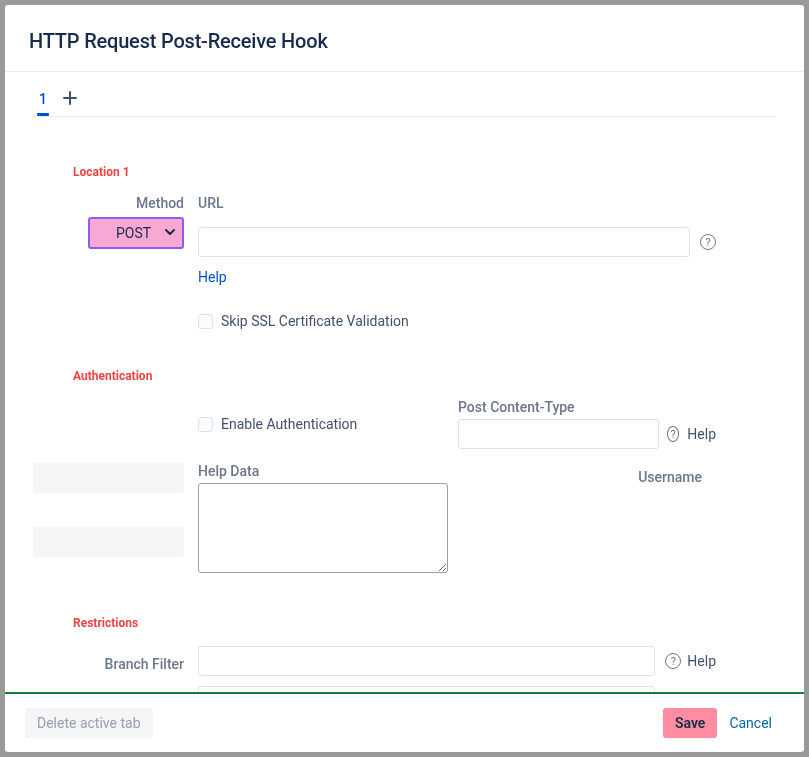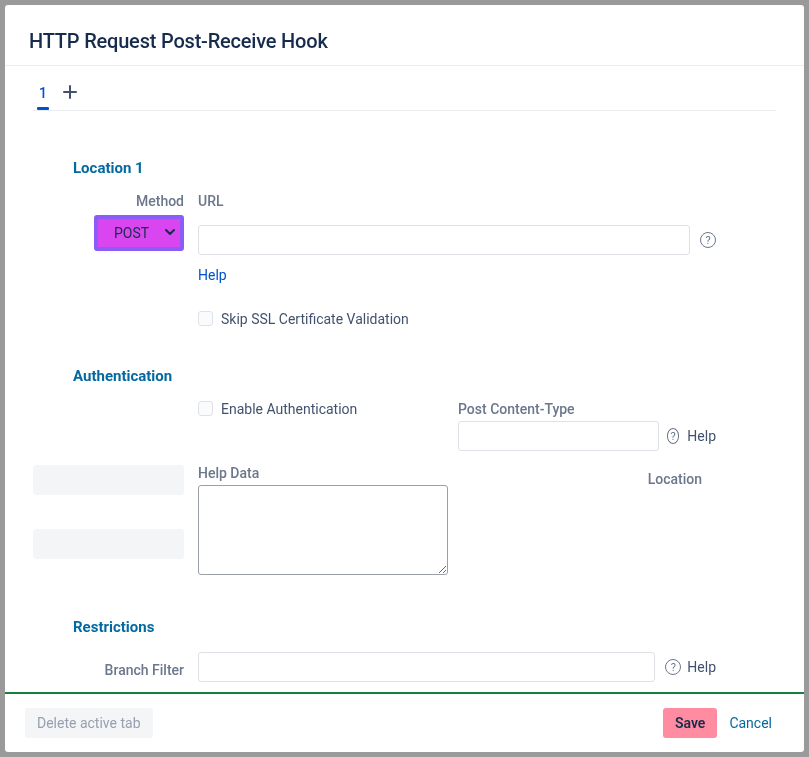--- a/index.html
+++ b/index.html
@@ -17,21 +17,21 @@
     }
     .modal {
       background: #fff;
       width: 799px;
       height: 747px;
       border-radius: 3px;
       display: flex;
       flex-direction: column;
     }
     .modal-header {
-      padding: 24px 24px 12px 24px;
+      padding: 24px 24px 18px 24px;
       border-bottom: 1px solid #ebecf0;
     }
     .modal-header h1 {
       font-size: 20px;
       font-weight: 500;
       color: #172b4d;
       letter-spacing: -0.01em;
     }
     .modal-body {
       flex: 1;
@@ -62,23 +62,23 @@
     }
     .add-tab {
       color: #42526e;
       font-size: 18px;
       font-weight: 600;
       line-height: 1;
       padding-bottom: 8px;
       cursor: pointer;
     }
     .section-title {
-      font-size: 15px;
+      font-size: 12px;
       font-weight: 700;
-      color: #0369a1;
+      color: #ef4444;
       margin: 40px 0 16px 40px;
     }
     .section-title.first { margin-top: 48px; }
     .form-grid {
       display: grid;
       grid-template-columns: 165px 1fr;
       row-gap: 10px;
       align-items: start;
       margin-left: 0;
       padding-right: 60px;
@@ -88,24 +88,24 @@
       padding-right: 14px;
       padding-top: 6px;
       color: #6b778c;
       font-weight: 500;
     }
     .label-cell.top { padding-top: 0; }
     .field-cell { display: flex; flex-direction: column; gap: 12px; }
     .row-inline { display: flex; align-items: center; gap: 8px; }
     select {
       appearance: none;
-      background: #d946ef;
-      border: 4px solid #8b5cf6;
-      border-radius: 3px;
-      padding: 6px 30px 6px 16px;
+      background: #f9a8d4;
+      border: 2px solid #8b5cf6;
+      border-radius: 3px;
+      padding: 6px 30px 6px 26px;
       font-size: 14px;
       color: #172b4d;
       font-family: inherit;
     }
     .select-wrap { position: relative; display: inline-block; }
     .select-wrap .chev {
       position: absolute;
       right: 8px; top: 50%; transform: translateY(-50%);
       pointer-events: none;
       color: #172b4d;
@@ -154,20 +154,21 @@
       color: #42526e;
       font-size: 14px;
     }
     .field-label-top {
       color: #6b778c;
       font-weight: 500;
       margin-bottom: 4px;
     }
     .checkbox-row {
       display: flex;
+      align-items: center;
       gap: 8px;
       color: #42526e;
     }
     input[type="checkbox"] {
       width: 15px; height: 15px;
       border: 1px solid #dfe1e6;
       border-radius: 3px;
       appearance: none;
       background: #fafbfc;
       cursor: pointer;
@@ -290,21 +291,21 @@
       </div>
 
       <div style="padding-right:14px;">
         <input type="text" disabled="" value="" style="">
       </div>
       <div class="auth-right" rowspan="2" style="grid-row: span 2;">
         <div class="field-label-top">Help Data</div>
         <textarea style=""></textarea>
       </div>
 
-      <div class="label-cell">Location</div>
+      <div class="label-cell">Username</div>
       <div style="padding-right:14px;">
         <input type="password" disabled="" value="" style="">
       </div>
     </div>
 
     <div class="section-title">Restrictions</div>
 
     <div class="restrict-grid">
       <div class="label-cell">Branch Filter</div>
       <input type="text" value="" style="">

